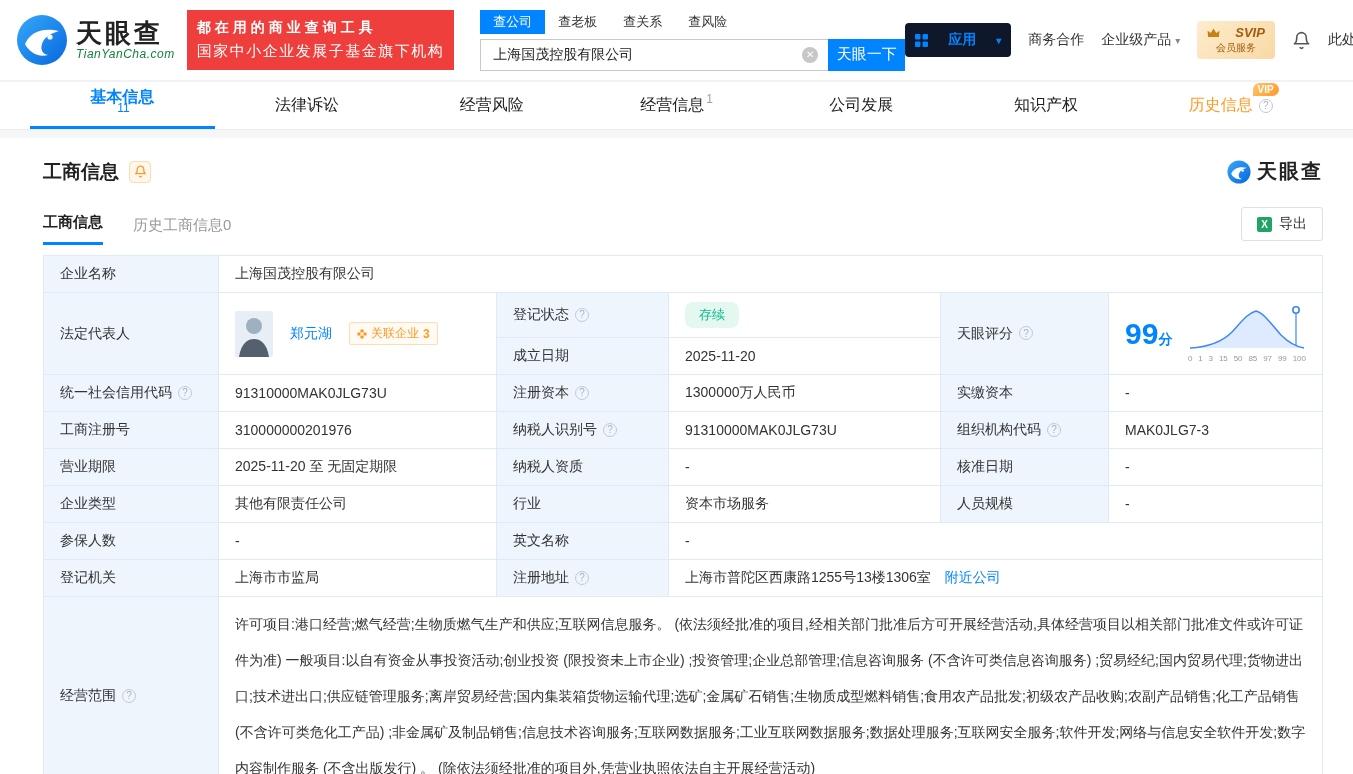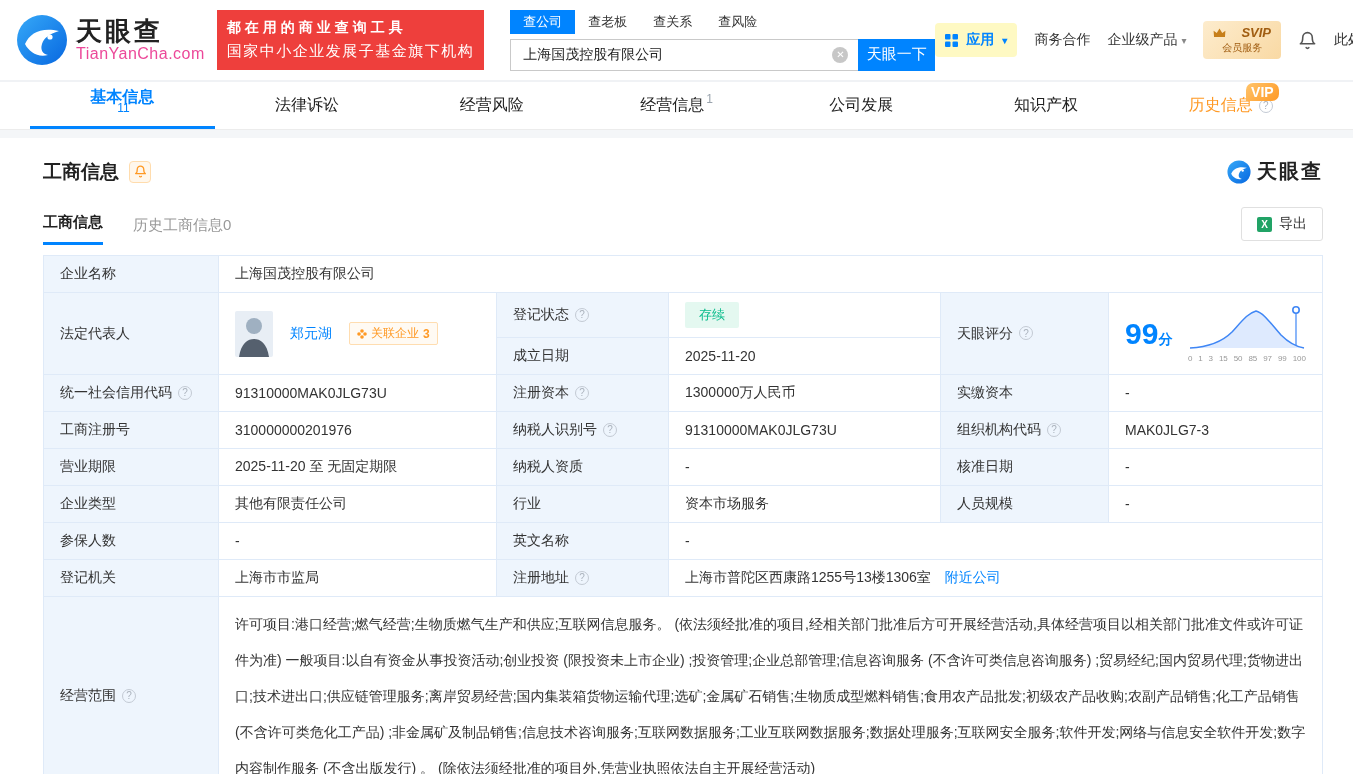--- a/index.html
+++ b/index.html
@@ -3,56 +3,56 @@
 <meta charset="utf-8">
 <style>
   * { box-sizing: border-box; }
   html,body { margin:0; padding:0; background:#fff; }
   body { width:1353px; font-family:"Liberation Sans", sans-serif; color:#333; }
 
   
   .header { height:80px; display:flex; align-items:center; padding:0 16px; }
   .logo { display:flex; align-items:center; gap:8px; cursor:pointer; flex-shrink:0; }
   .logo-name { font-size:26px; font-weight:bold; color:#222; letter-spacing:3px; line-height:1.1; }
-  .logo-domain { font-size:16px; color:#ec4899; letter-spacing:.5px; }
+  .logo-domain { font-size:12px; color:#15803d; letter-spacing:.5px;font-style:italic; }
   .promo { background:#ee3f3c; color:#fff; padding:9px 10px; margin-left:12px; flex-shrink:0; }
   .promo-l1 { font-size:14px; font-weight:bold; letter-spacing:4px; }
   .promo-l2 { font-size:15px; letter-spacing:1.5px; margin-top:5px; }
 
   .search-area { margin-left:26px; flex-shrink:0; }
   .search-tabs { display:flex; align-items:flex-start; }
   .search-tab { font-size:13px; padding:3px 13px; cursor:pointer; color:#333; }
   .search-tab.active { background:#0084ff; color:#fff; }
   .search-row { display:flex; margin-top:5px; }
   .search-box { position:relative; width:348px; height:32px; border:1px solid #c9c9c9; border-right:none; display:flex; align-items:center; }
   .search-box input { border:none; outline:none; width:300px; margin-left:10px; font-size:14px; color:#222; font-family:inherit; background:transparent; }
   .clear-btn { position:absolute; right:10px; width:16px; height:16px; border-radius:50%; background:#c7c7c7; color:#fff; font-size:10px; display:flex; align-items:center; justify-content:center; cursor:pointer; }
   .search-btn { width:77px; height:32px; background:#0084ff; color:#fff; border:none; font-size:15px; cursor:pointer; font-family:inherit; }
 
   .header-right { margin-left:auto; display:flex; align-items:center; gap:17px; font-size:14px; color:#333; flex-shrink:0; }
-  .apps-chip { background:#fef9c3; color:#0084ff; padding:8px 10px; border-radius:4px; display:flex; gap:8px; align-items:center; cursor:pointer; font-weight:bold; }
+  .apps-chip { background:#0f172a; color:#0084ff; padding:8px 10px; border-radius:4px; display:flex; gap:20px; align-items:center; cursor:pointer; font-weight:bold; }
   .caret { font-size:10px; color:#888; }
   .apps-chip .caret { color:#0084ff; }
   .hdr-link { cursor:pointer; display:flex; align-items:center; gap:4px; white-space:nowrap; }
   .svip { background:linear-gradient(135deg,#fdeccd,#f9d9a4); border-radius:4px; padding:4px 10px; text-align:center; cursor:pointer; }
   .svip-top { font-size:13px; font-weight:bold; font-style:italic; color:#a05c10; display:flex; align-items:center; justify-content:center; gap:15px; }
   .svip-bottom { font-size:10px; color:#a05c10; margin-top:1px; }
   .bell-wrap { cursor:pointer; display:flex; align-items:center; }
 
   .header-divider { height:2px; background:#f0f2f5; }
 
   
   .nav { height:48px; display:flex; padding:0 30px; border-bottom:1px solid #ececec; background:#fff; }
   .nav-tab { flex:1; display:flex; align-items:center; justify-content:center; font-size:16px; color:#222; cursor:pointer; position:relative; }
   .nav-tab.active { color:#0084ff; font-weight:bold; border-bottom:3px solid #0084ff;flex-direction:column; }
   .nav-sup { font-size:12px; color:#0084ff; position:relative; top:-7px; margin-left:2px; font-weight:normal; }
   .nav-sup.gray { color:#9aa3ad; }
   .nav-tab.history { color:#ff9924; }
   .label-wrap { position:relative; display:inline-block; }
-  .vip-tag { position:absolute; top:-12px; right:-26px; background:linear-gradient(135deg,#ffc46b,#ff9924); color:#fff; font-size:14px; font-weight:bold; padding:1px 5px; border-radius:7px 7px 7px 0; }
+  .vip-tag { position:absolute; top:-12px; right:-26px; background:linear-gradient(135deg,#ffc46b,#ff9924); color:#fff; font-size:10px; font-weight:bold; padding:1px 5px; border-radius:7px 7px 7px 0; }
   .gray-strip { height:8px; background:#f4f6f8; }
 
   
   .main { padding:20px 30px 18px 43px; }
   .section-head { display:flex; align-items:center; }
   .section-title { font-size:19px; font-weight:bold; color:#222; margin:0; }
   .monitor-bell { margin-left:10px; width:22px; height:22px; background:#fff7ec; border:1px solid #ffdcad; border-radius:4px; display:flex; align-items:center; justify-content:center; cursor:pointer; }
   .mini-logo { margin-left:auto; display:flex; align-items:center; gap:6px; cursor:pointer; }
   .mini-logo-name { font-size:20px; font-weight:bold; color:#222; letter-spacing:2px; }
 
@@ -61,21 +61,21 @@
   .subtab.active { color:#222; font-weight:bold; border-bottom:3px solid #0084ff; }
   .export-btn { margin-left:auto; display:flex; align-items:center; gap:7px; border:1px solid #e0e0e0; background:#fff; border-radius:3px; padding:7px 15px; font-size:14px; color:#333; cursor:pointer; margin-bottom:4px; font-family:inherit; }
   .xls-icon { width:15px; height:15px; background:#21a366; color:#fff; font-size:10px; font-weight:bold; display:flex; align-items:center; justify-content:center; border-radius:2px; }
 
   
   .info-table { width:100%; border-collapse:collapse; margin-top:10px; table-layout:fixed; }
   .info-table td { border:1px solid #dfeaf8; font-size:14px; padding:9px 16px; color:#333; vertical-align:middle; word-break:break-all; }
   td.lbl { background:#eef5fd; }
   td.val { background:#fff; }
   .help { display:inline-flex; width:14px; height:14px; border:1px solid #c3cad4; border-radius:50%; color:#aab2bc; font-size:10px; align-items:center; justify-content:center; margin-left:6px; vertical-align:1px; cursor:pointer; }
-  .status-badge { display:inline-block; background:#e4f8f0; color:#0dbd8d; padding:4px 14px; border-radius:2px; font-size:13px; }
+  .status-badge { display:inline-block; background:#e4f8f0; color:#0dbd8d; padding:4px 14px; border-radius:8px; font-size:13px; }
   .rep-cell { display:flex; align-items:center; gap:17px; }
   .avatar { width:38px; height:46px; border-radius:2px; overflow:hidden; flex-shrink:0; display:block; cursor:pointer; }
   .rep-name { color:#0084ff; cursor:pointer; text-decoration:none; }
   .rel-tag { display:inline-flex; align-items:center; gap:4px; border:1px solid #ffddb0; background:#fffaf3; color:#ff9924; font-size:12px; padding:2px 7px; border-radius:2px; cursor:pointer; white-space:nowrap; }
   .rel-tag b { font-weight:bold; }
   .score-cell { display:flex; align-items:center; justify-content:space-between; }
   .score-num { font-size:30px; font-weight:bold; color:#0084ff; white-space:nowrap; }
   .score-unit { font-size:14px; font-weight:bold; }
   .score-ticks { display:flex; justify-content:space-between; font-size:8px; color:#999; width:118px; margin-top:1px; }
   .nearby { color:#0084ff; margin-left:10px; cursor:pointer; text-decoration:none; white-space:nowrap; }

